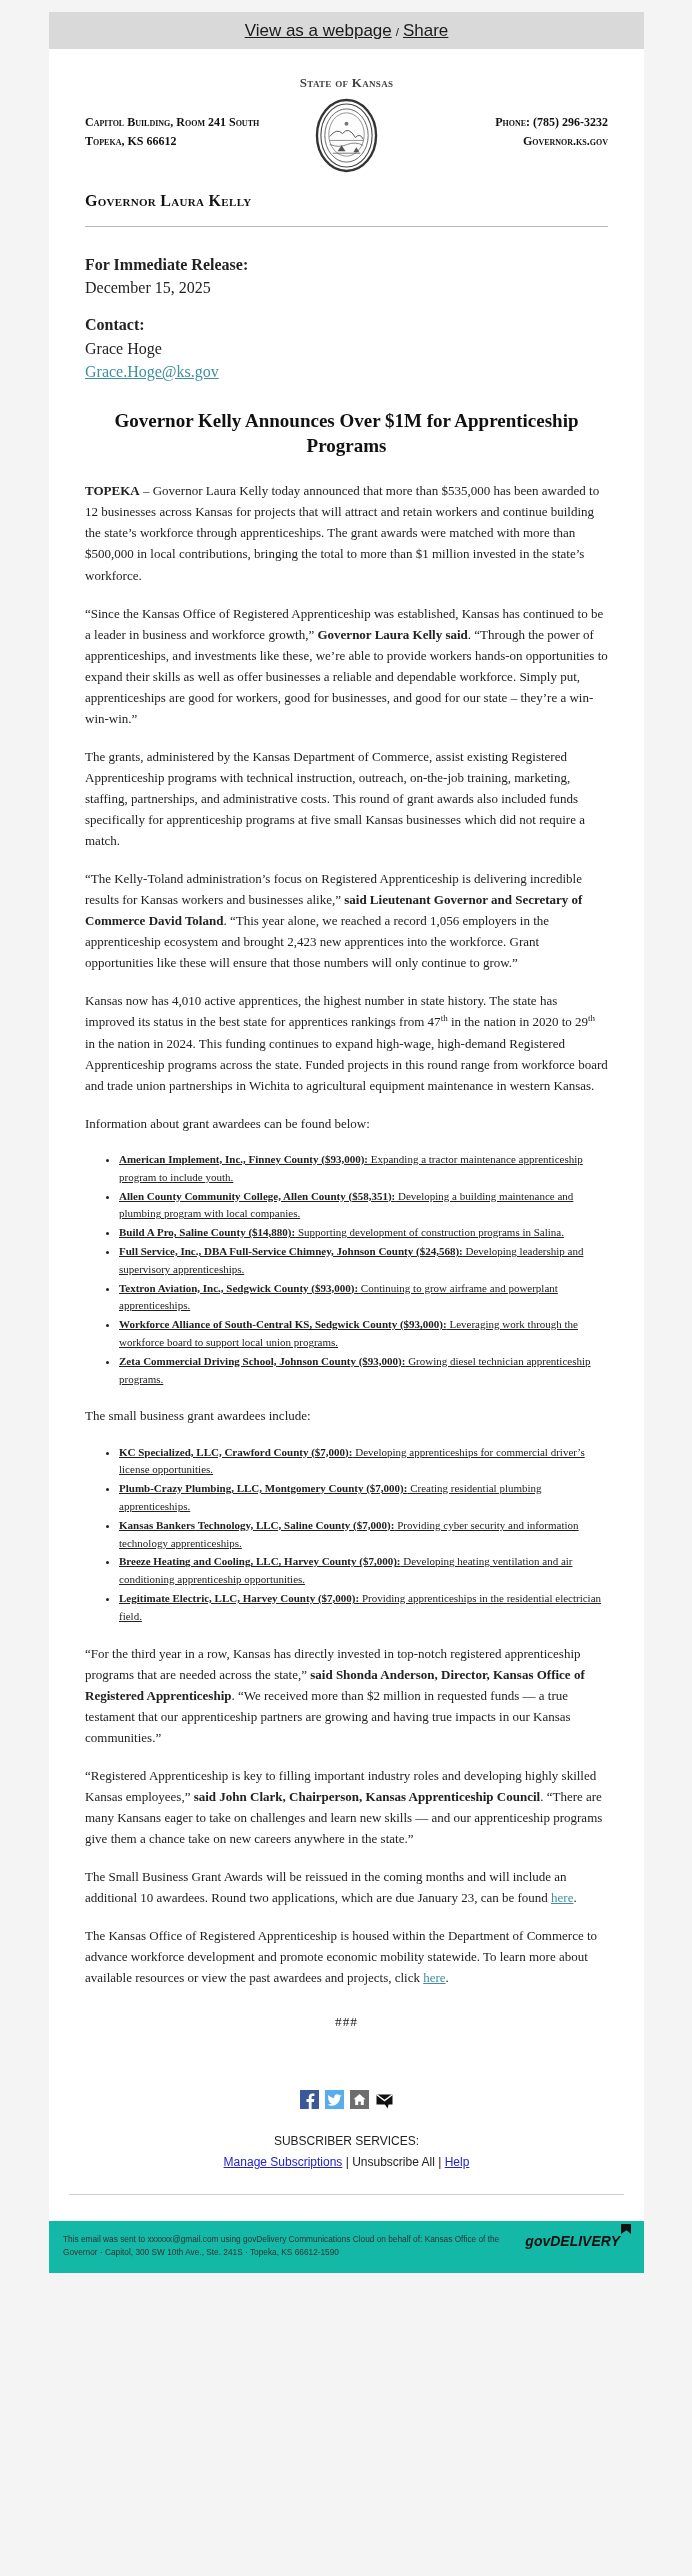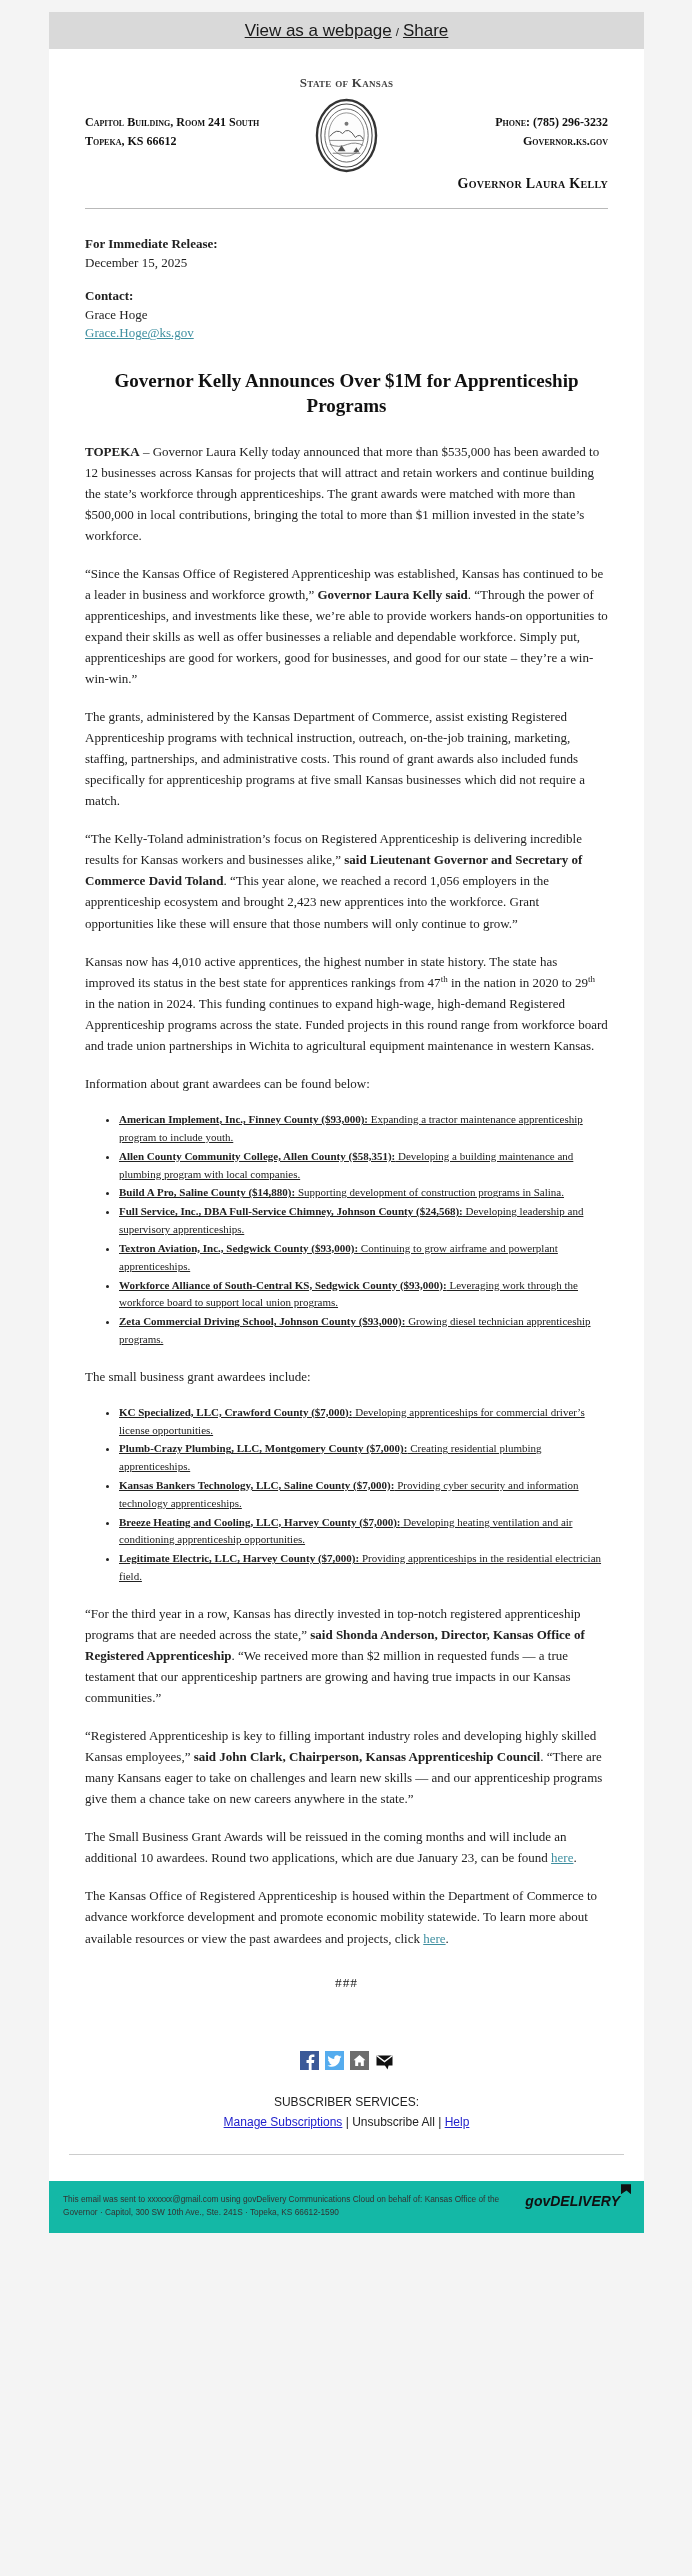--- a/index.html
+++ b/index.html
@@ -56,33 +56,33 @@
     font-variant: small-caps;
     font-weight: bold;
     color: #111;
     line-height: 1.55;
     width: 198px;
     padding-top: 16px;
   }
   .lh-right { text-align: right; }
   .seal { width: 65px; height: 77px; flex: 0 0 65px; }
   .lh-gov {
-    text-align: right;
+    text-align: left;
     font-family: "Liberation Serif", serif;
     font-weight: bold;
-    font-size: 14px;
+    font-size: 16px;
     font-variant: small-caps;
     letter-spacing: 0.3px;
     color: #111;
-    margin-top: 2px;
+    margin-top: 18px;
   }
   .hr-thin { border: 0; border-top: 1px solid #b9b9b9; margin: 16px 0 0 0; }
 
   
-  .rel { margin-top: 26px; font-size: 13px; line-height: 1.45; }
+  .rel { margin-top: 26px; font-size: 16px; line-height: 1.45; }
   .rel b { font-weight: bold; }
   .rel .blk { margin-bottom: 14px; }
   a.lnk { color: #3f8fa0; text-decoration: underline; }
 
   h1.headline {
     text-align: center;
     font-size: 19px;
     font-weight: bold;
     line-height: 1.3;
     margin: 26px 14px 22px 14px;

